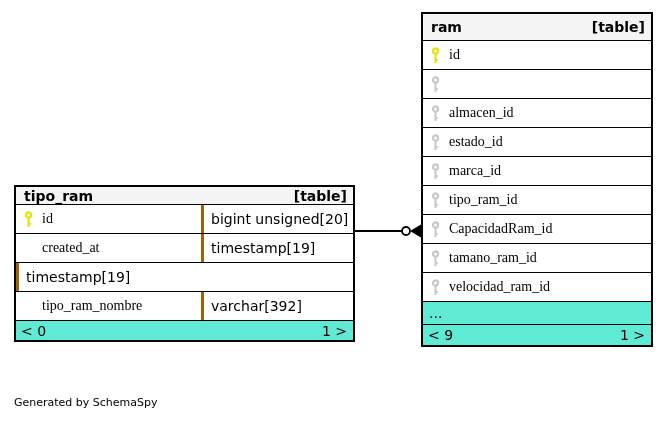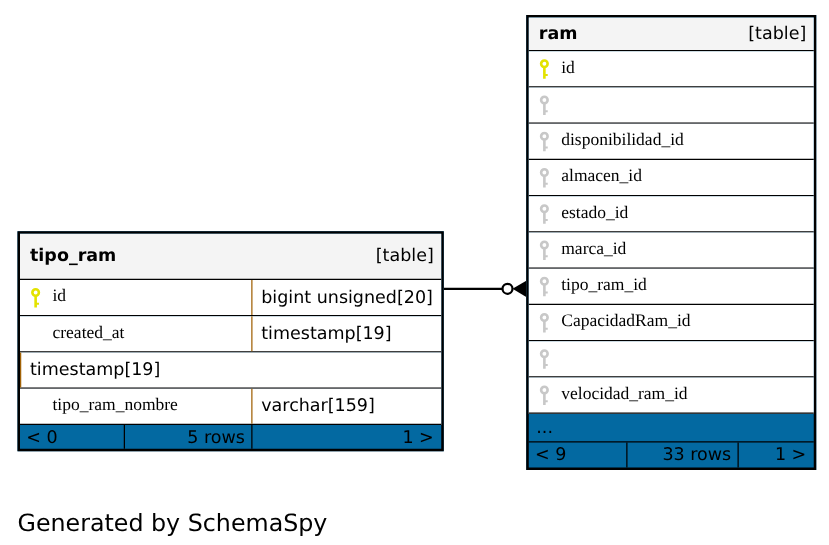--- a/index.html
+++ b/index.html
@@ -2,43 +2,43 @@
 <html><head>
 <meta charset="utf-8">
 <style>
   html,body { margin:0; padding:0; background:#fff; }
   .canvas {
     position:relative; width:663px; height:436px; background:#ffffff;
     font-family:"DejaVu Sans","Liberation Sans",sans-serif;
     font-size:14px; color:#000; overflow:hidden;
   }
   .entity {
-    position:absolute; border:2px solid #000; background:#0369a1; box-sizing:border-box;
+    position:absolute; border:2px solid #000; background:#5eead4; box-sizing:border-box;
   }
   .entity-ram      { left:421px; top:12px;  width:232px; }
   .entity-tipo_ram { left:14px;  top:185px; width:341px; }
 
   .entity-header {
     display:flex; justify-content:space-between; align-items:center;
     background:#f4f4f4; border-bottom:1px solid #000;
     padding:0 6px 0 8px; box-sizing:border-box;
   }
   .entity-ram .entity-header      { height:27px; }
-  .entity-tipo_ram .entity-header { height:37px;text-align:center; }
+  .entity-tipo_ram .entity-header { height:18px;text-align:center; }
   .t-name  { font-weight:bold; }
-  .t-badge { font-weight:normal; }
+  .t-badge { font-weight:bold; }
 
   .field-row {
     display:flex; align-items:stretch; height:28px;
     border-bottom:1px solid #000; background:#fff;
   }
   .name-cell { display:flex; align-items:center; flex:1 1 auto; min-width:0; }
   .entity-tipo_ram .name-cell { flex:0 0 185px; }
   .type-cell {
-    flex:1 1 auto; border-left:1px solid #a16207;
+    flex:1 1 auto; border-left:3px solid #a16207;
     display:flex; align-items:center; padding-left:7px; box-sizing:border-box;text-align:center;
   }
   .key-slot { width:18px; margin-left:8px; display:flex; align-items:center; flex:0 0 18px; }
   .col-name { white-space:nowrap;font-family:Liberation Serif, serif; }
 
   .ellipsis-row {
     height:23px; border-bottom:1px solid #000;
     display:flex; align-items:center; padding-left:6px; box-sizing:border-box;
   }
 
@@ -58,21 +58,21 @@
     padding-right:6px; box-sizing:border-box;
   }
   .entity-ram .f-prev      { width:78px; }
   .entity-ram .f-rows      { width:90px; }
   .entity-tipo_ram .f-prev { width:83px; }
   .entity-tipo_ram .f-rows { width:103px; }
 
   .connector { position:absolute; left:355px; top:219px; width:66px; height:24px; }
 
   .footer-note {
-    position:absolute; left:14px; top:408px; font-size:19px; color:#000;
+    position:absolute; left:14px; top:396px; font-size:11px; color:#000;
   }
 </style>
 </head>
 <body>
 
 <div class="canvas" id="canvas">
 
   <svg class="connector" viewBox="0 0 66 24" xmlns="http://www.w3.org/2000/svg">
     <line x1="0" y1="12" x2="47" y2="12" stroke="#000" stroke-width="1.8"></line>
     <circle cx="51" cy="12" r="4" fill="#fff" stroke="#000" stroke-width="1.8"></circle>
@@ -111,32 +111,20 @@
         </div>
         <div class="field-row">
           <span class="name-cell">
             <span class="key-slot">
               <svg width="9" height="17" viewBox="0 0 9 17">
                 <circle cx="4.5" cy="4" r="2.6" fill="#fff" stroke="#c8c8c8" stroke-width="2.1"></circle>
                 <line x1="4.5" y1="6.8" x2="4.5" y2="16" stroke="#c8c8c8" stroke-width="2.1"></line>
                 <line x1="4.5" y1="13" x2="7.2" y2="13" stroke="#c8c8c8" stroke-width="1.6"></line>
               </svg>
             </span>
-            <span class="col-name">disponibilidad_id</span>
-          </span>
-        </div>
-        <div class="field-row">
-          <span class="name-cell">
-            <span class="key-slot">
-              <svg width="9" height="17" viewBox="0 0 9 17">
-                <circle cx="4.5" cy="4" r="2.6" fill="#fff" stroke="#c8c8c8" stroke-width="2.1"></circle>
-                <line x1="4.5" y1="6.8" x2="4.5" y2="16" stroke="#c8c8c8" stroke-width="2.1"></line>
-                <line x1="4.5" y1="13" x2="7.2" y2="13" stroke="#c8c8c8" stroke-width="1.6"></line>
-              </svg>
-            </span>
             <span class="col-name">almacen_id</span>
           </span>
         </div>
         <div class="field-row">
           <span class="name-cell">
             <span class="key-slot">
               <svg width="9" height="17" viewBox="0 0 9 17">
                 <circle cx="4.5" cy="4" r="2.6" fill="#fff" stroke="#c8c8c8" stroke-width="2.1"></circle>
                 <line x1="4.5" y1="6.8" x2="4.5" y2="16" stroke="#c8c8c8" stroke-width="2.1"></line>
                 <line x1="4.5" y1="13" x2="7.2" y2="13" stroke="#c8c8c8" stroke-width="1.6"></line>
@@ -183,39 +171,39 @@
         </div>
         <div class="field-row">
           <span class="name-cell">
             <span class="key-slot">
               <svg width="9" height="17" viewBox="0 0 9 17">
                 <circle cx="4.5" cy="4" r="2.6" fill="#fff" stroke="#c8c8c8" stroke-width="2.1"></circle>
                 <line x1="4.5" y1="6.8" x2="4.5" y2="16" stroke="#c8c8c8" stroke-width="2.1"></line>
                 <line x1="4.5" y1="13" x2="7.2" y2="13" stroke="#c8c8c8" stroke-width="1.6"></line>
               </svg>
             </span>
+            <span class="col-name">tamano_ram_id</span>
           </span>
         </div>
         <div class="field-row">
           <span class="name-cell">
             <span class="key-slot">
               <svg width="9" height="17" viewBox="0 0 9 17">
                 <circle cx="4.5" cy="4" r="2.6" fill="#fff" stroke="#c8c8c8" stroke-width="2.1"></circle>
                 <line x1="4.5" y1="6.8" x2="4.5" y2="16" stroke="#c8c8c8" stroke-width="2.1"></line>
                 <line x1="4.5" y1="13" x2="7.2" y2="13" stroke="#c8c8c8" stroke-width="1.6"></line>
               </svg>
             </span>
             <span class="col-name">velocidad_ram_id</span>
           </span>
         </div>
       </div>
     <div class="ellipsis-row">...</div>
     <div class="entity-footer">
       <span class="f-prev">&lt; 9</span>
-      <span class="f-rows">33 rows</span>
       <span class="f-next">1 &gt;</span>
     </div>
   </div>
     <div class="entity entity-tipo_ram">
     <div class="entity-header">
       <span class="t-name">tipo_ram</span>
       <span class="t-badge">[table]</span>
     </div>
     <div class="rows">
         <div class="field-row">
@@ -239,23 +227,22 @@
           <span class="type-cell">timestamp[19]</span>
         </div>
         <div class="field-row">
           <span class="type-cell">timestamp[19]</span>
         </div>
         <div class="field-row">
           <span class="name-cell">
             <span class="key-slot"></span>
             <span class="col-name">tipo_ram_nombre</span>
           </span>
-          <span class="type-cell">varchar[159]</span>
+          <span class="type-cell">varchar[392]</span>
         </div>
       </div>
 
     <div class="entity-footer">
       <span class="f-prev">&lt; 0</span>
-      <span class="f-rows">5 rows</span>
       <span class="f-next">1 &gt;</span>
     </div>
   </div>
   </div>
 
 </body></html>

